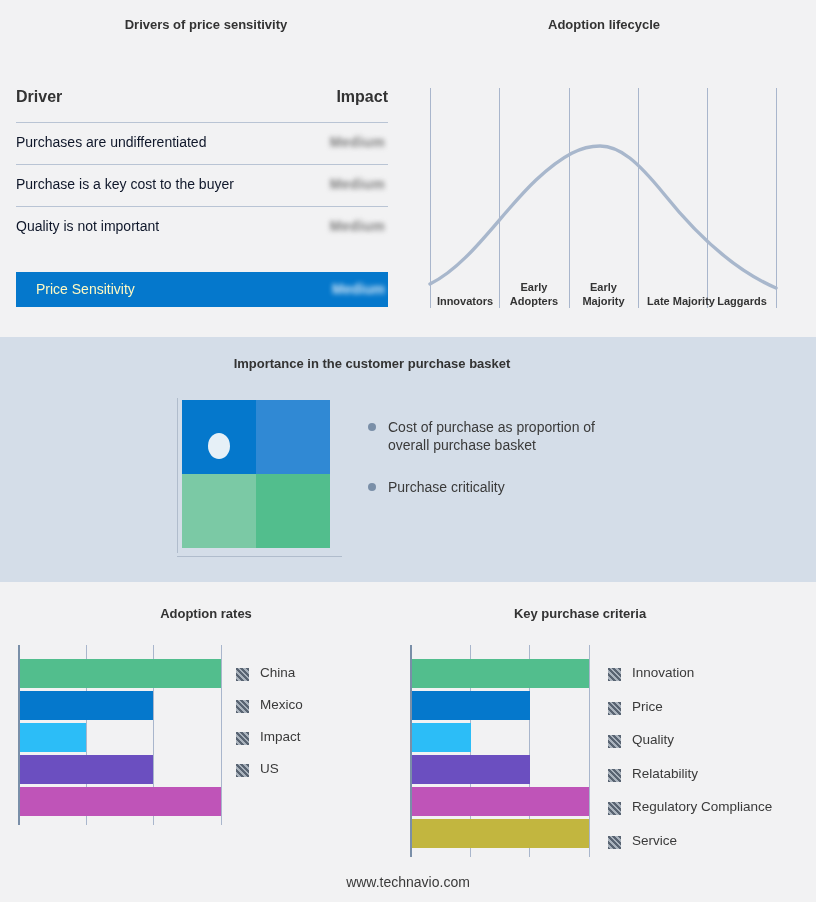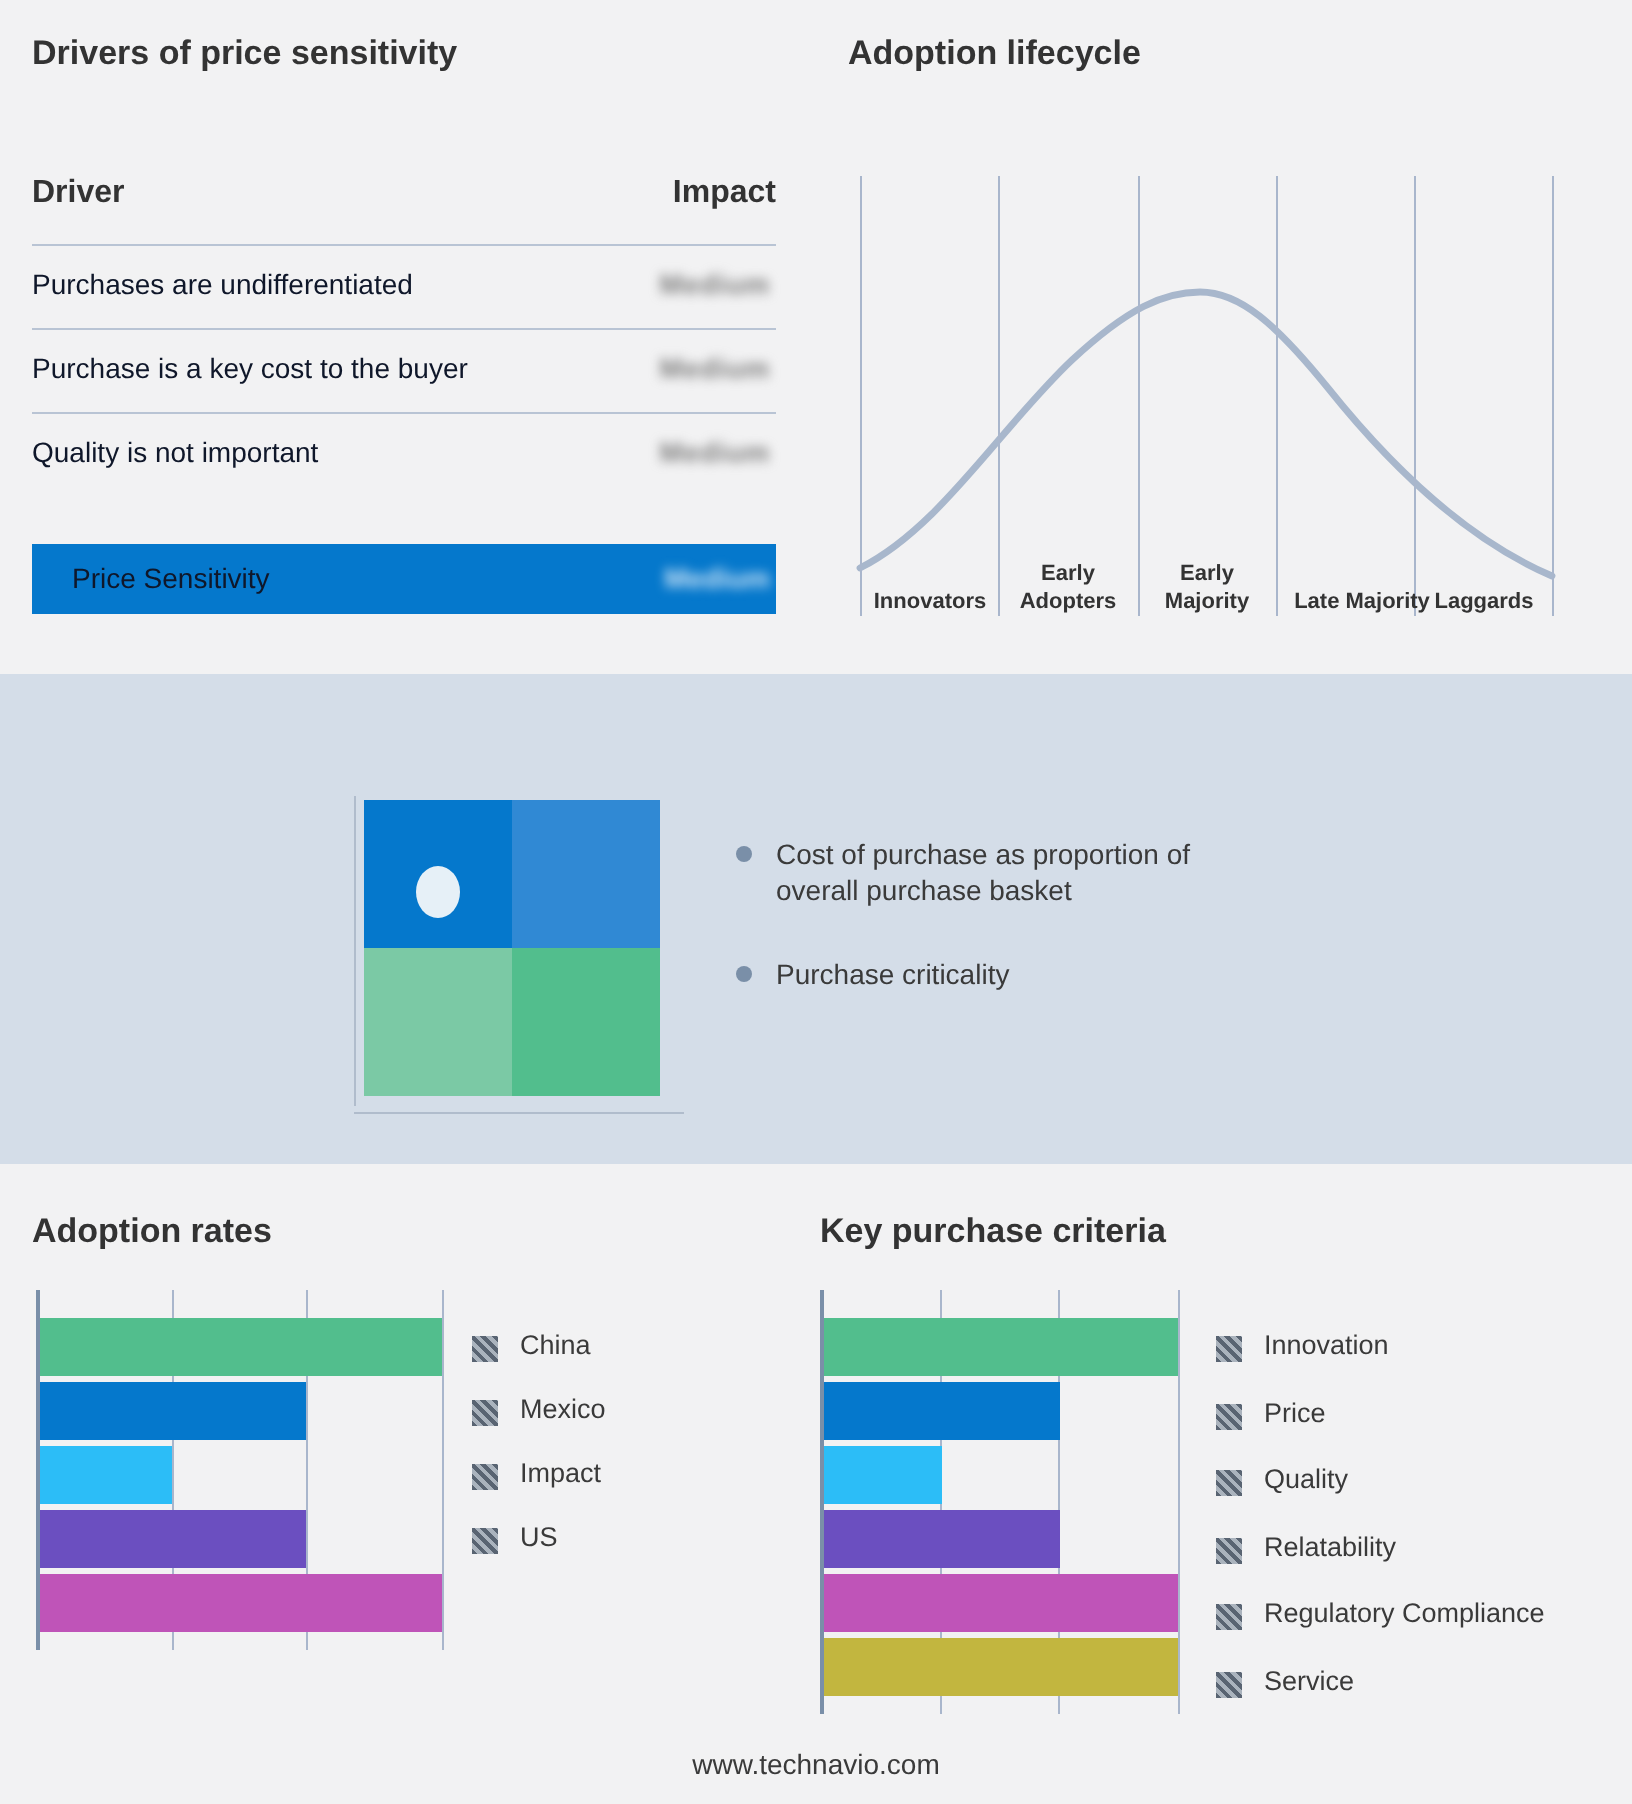--- a/index.html
+++ b/index.html
@@ -28,24 +28,24 @@
     background: #d4dde8;
   }
   .band-bot {
     position: absolute; left: 0; top: 582px;
     width: 816px; height: 320px;
     background: #f2f2f3;
   }
 
   .panel-title {
     position: absolute;
-    font-size: 17px;
+    font-size: 13px;
     font-weight: bold;
     color: #333333;
-    text-align: left;
+    text-align: center;
     letter-spacing: 0px;
   }
 
   
   #drivers-table {
     position: absolute;
     left: 16px; top: 88px;
     width: 372px;
   }
   .tbl-head {
@@ -79,21 +79,21 @@
     font-weight: 600;
   }
   #highlight-row {
     position: absolute;
     left: 16px; top: 272px;
     width: 372px; height: 35px;
     background: #0578cc;
   }
   #highlight-row .hl-label {
     position: absolute; left: 20px; top: 9px;
-    font-size: 14px; color: #0f172a;
+    font-size: 14px; color: #fef9c3;
   }
   #highlight-row .hl-impact {
     position: absolute; right: 3px; top: 9px;
     font-size: 14px; color: #cfe5f7;
     filter: blur(2.6px);
     font-weight: 600;
   }
 
   
   #lifecycle {
@@ -257,20 +257,21 @@
     <div class="vline" style="left:283px;"></div>
     <div class="vline" style="left:352px;"></div>
 
     <div class="seg-label" style="left:8px;  width:66px;">Innovators</div>
     <div class="seg-label" style="left:77px; width:66px;">Early Adopters</div>
     <div class="seg-label" style="left:147px; width:65px;">Early Majority</div>
     <div class="seg-label" style="left:216px; width:82px;">Late Majority</div>
     <div class="seg-label" style="left:285px; width:66px;">Laggards</div>
   </div>
 
+  <div class="panel-title" style="left:0px; top:356px; width:744px;">Importance in the customer purchase basket</div>
 
   <div id="matrix-axis-v"></div>
   <div id="matrix-axis-h"></div>
   <div id="matrix">
     <div class="q q-tl" style="background:#0578cc;"></div>
     <div class="q q-tr" style="background:#3089d4;"></div>
     <div class="q q-bl" style="background:#7bc9a5;"></div>
     <div class="q q-br" style="background:#52be8d;"></div>
   </div>
   <div id="matrix-marker"></div>

